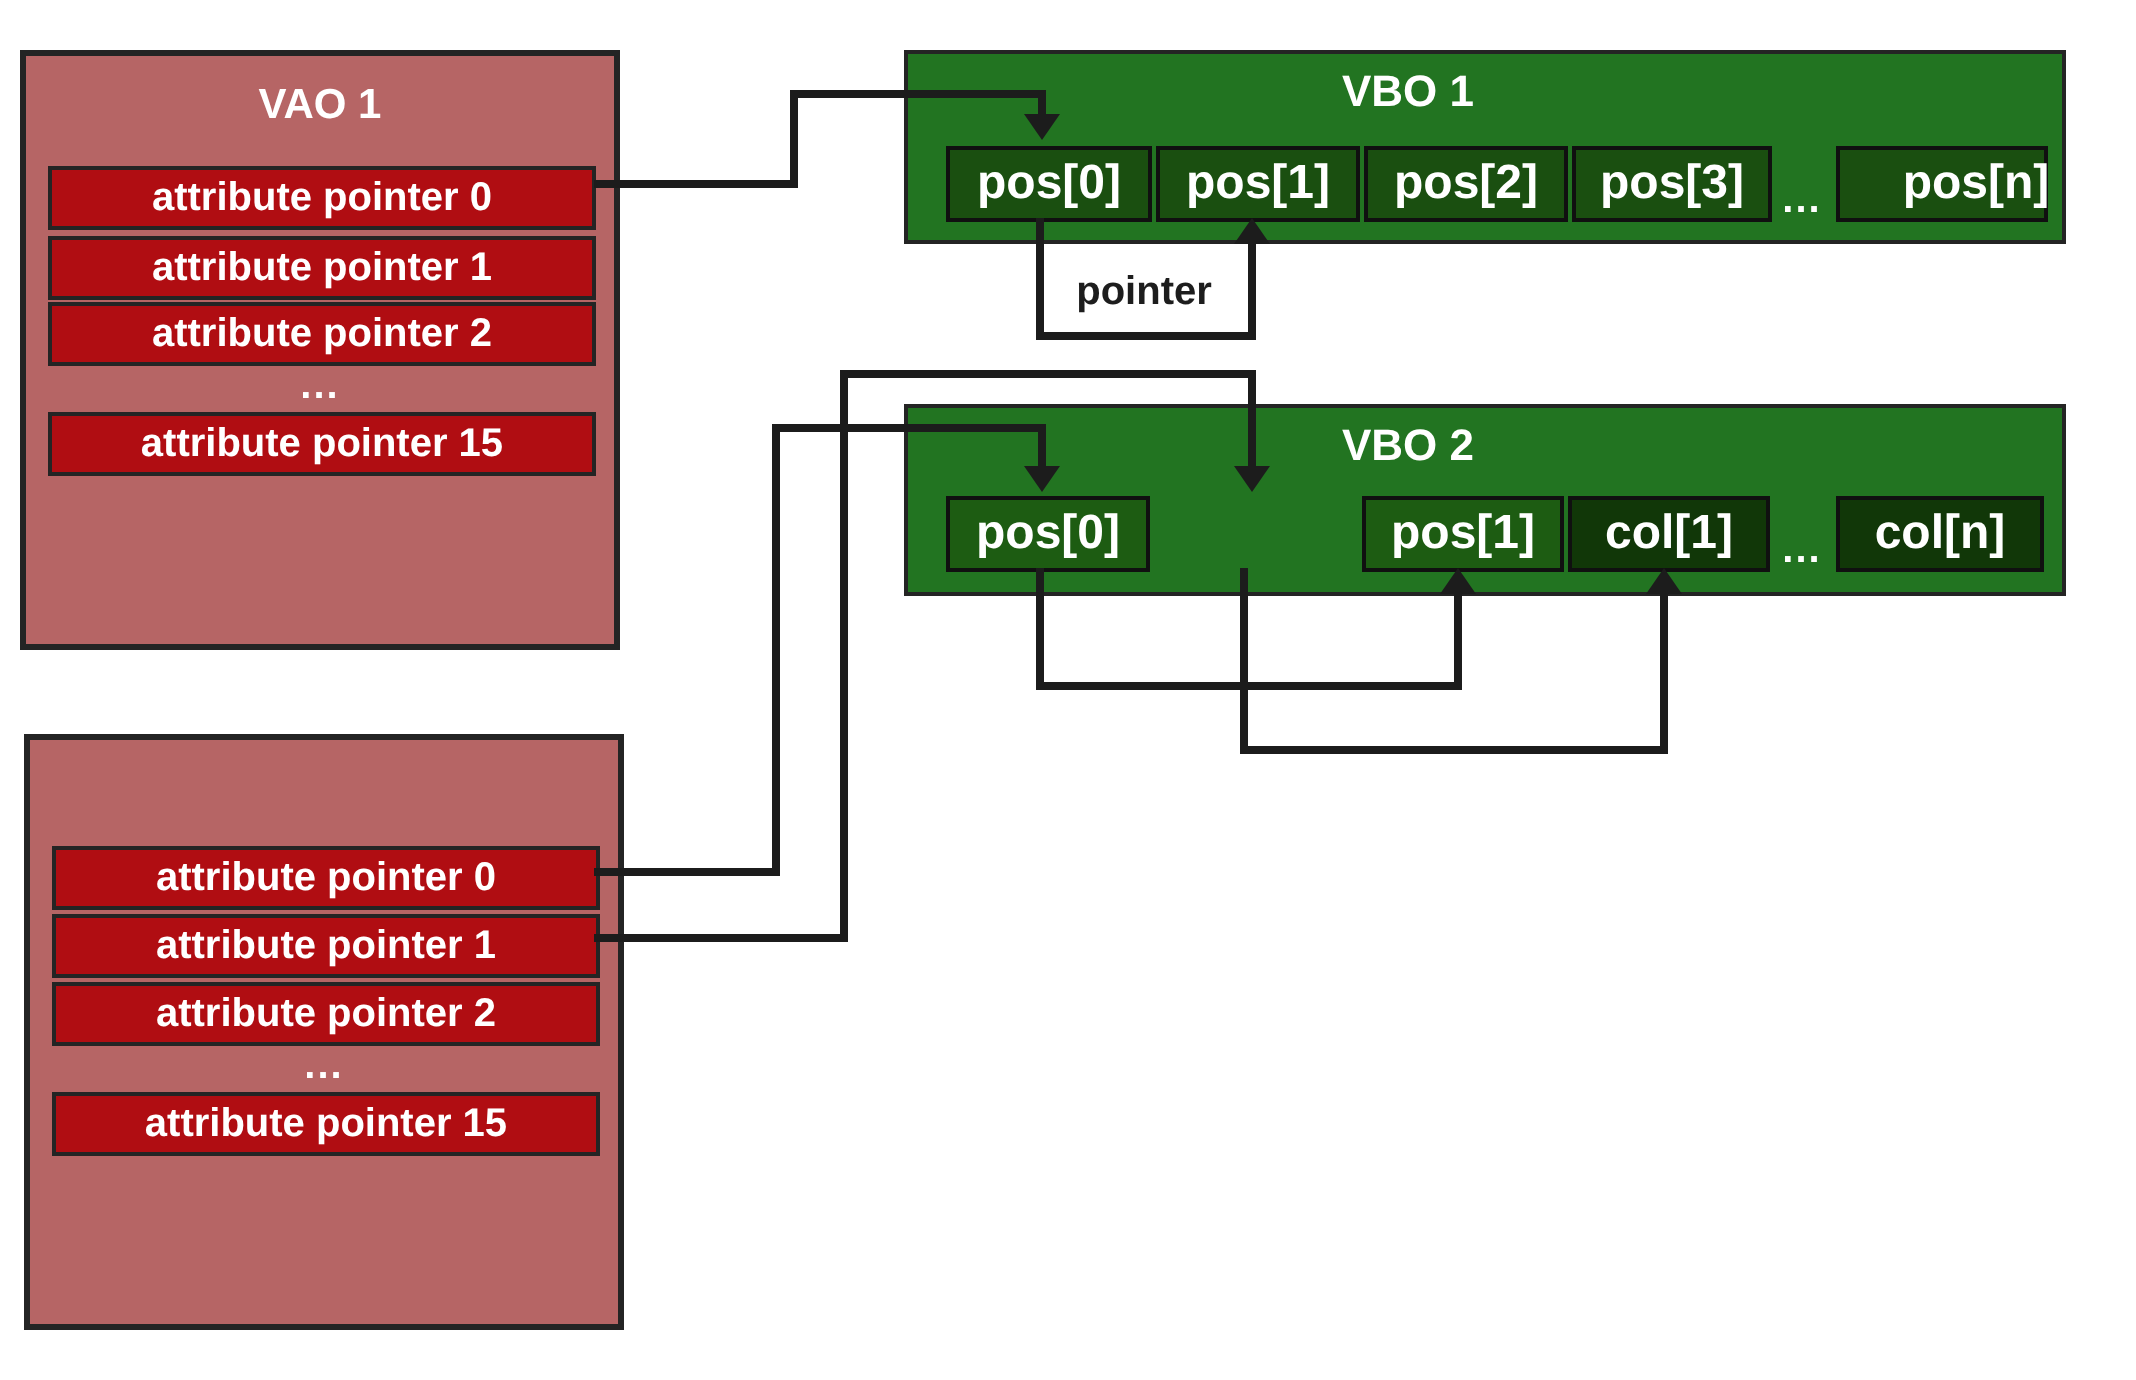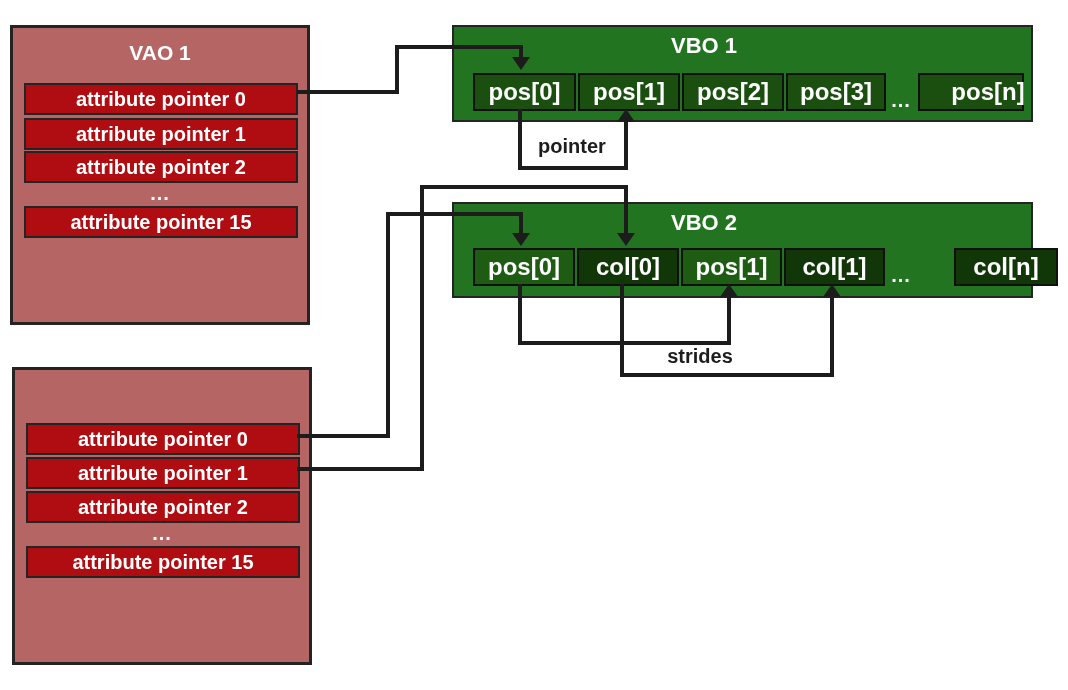--- a/index.html
+++ b/index.html
@@ -82,25 +82,24 @@
     <div class="buf-cell cell-plain" style="left:124px;top:46px;width:102px;">pos[1]</div>
     <div class="buf-cell cell-plain" style="left:228px;top:46px;width:102px;">pos[2]</div>
     <div class="buf-cell cell-plain" style="left:332px;top:46px;width:100px;">pos[3]</div>
     <div class="ellipsis" style="left:430px;top:60px;width:34px;">...</div>
     <div class="buf-cell cell-plain" style="left:464px;top:46px;width:106px;padding-left:34px;">pos[n]</div>
   </div>
 
   <div class="vbo-box" style="left:452px;top:202px;width:581px;height:96px;">
     <div class="vbo-title">VBO 2</div>
     <div class="buf-cell cell-pos" style="left:19px;top:44px;width:102px;">pos[0]</div>
-    <div class="buf-cell cell-col" style="left:123px;top:44px;width:102px;">col[0]</div>
     <div class="buf-cell cell-pos" style="left:227px;top:44px;width:101px;">pos[1]</div>
     <div class="buf-cell cell-col" style="left:330px;top:44px;width:101px;">col[1]</div>
     <div class="ellipsis" style="left:430px;top:58px;width:34px;">...</div>
-    <div class="buf-cell cell-col" style="left:464px;top:44px;width:104px;margin-left:36px;">col[n]</div>
+    <div class="buf-cell cell-col" style="left:464px;top:44px;width:104px;">col[n]</div>
   </div>
 
   <div class="line" style="left:297px;top:90px;width:102px;height:4px;"></div>
   <div class="line" style="left:395px;top:45px;width:4px;height:49px;"></div>
   <div class="line" style="left:395px;top:45px;width:128px;height:4px;"></div>
   <div class="line" style="left:519px;top:45px;width:4px;height:14px;"></div>
   <div class="arrow-down" style="left:512px;top:57px;"></div>
 
   <div class="line" style="left:518px;top:109px;width:4px;height:61px;"></div>
   <div class="line" style="left:518px;top:166px;width:110px;height:4px;"></div>
@@ -122,15 +121,14 @@
 
   <div class="line" style="left:518px;top:284px;width:4px;height:61px;"></div>
   <div class="line" style="left:518px;top:341px;width:213px;height:4px;"></div>
   <div class="line" style="left:727px;top:297px;width:4px;height:48px;"></div>
   <div class="arrow-up" style="left:720px;top:284px;"></div>
 
   <div class="line" style="left:620px;top:284px;width:4px;height:93px;"></div>
   <div class="line" style="left:620px;top:373px;width:214px;height:4px;"></div>
   <div class="line" style="left:830px;top:297px;width:4px;height:80px;"></div>
   <div class="arrow-up" style="left:823px;top:284px;"></div>
-  <div class="stride-label" style="left:630px;top:345px;width:140px;">strides</div>
 
 </div>
 
 </body></html>

